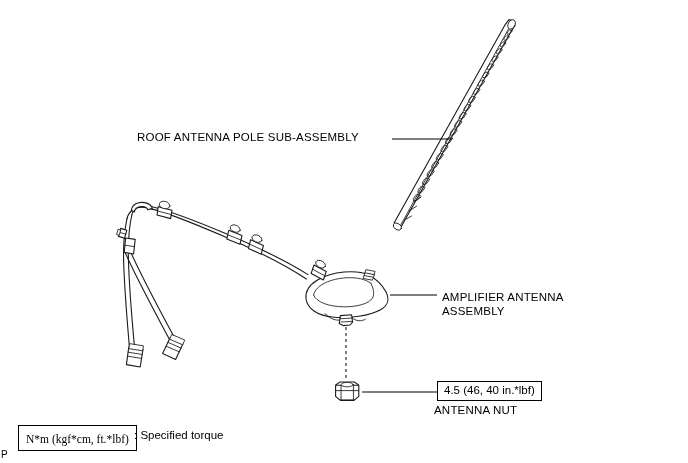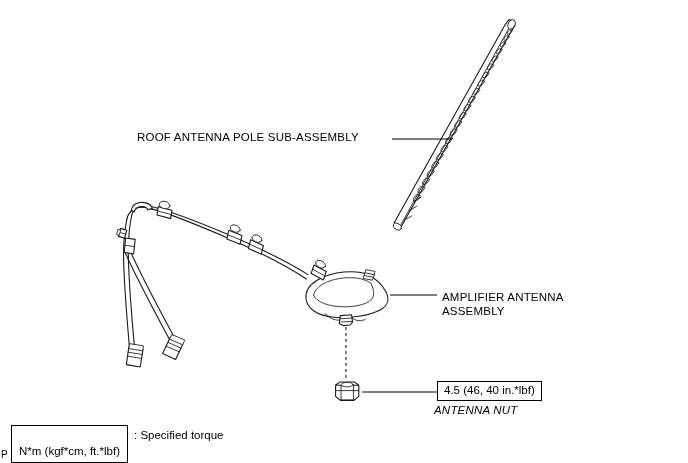--- a/index.html
+++ b/index.html
@@ -43,42 +43,42 @@
     left: 137px;
     top: 130px;
   }
   #label-amplifier-antenna {
     left: 442px;
     top: 290px;
   }
   #label-antenna-nut {
     left: 434px;
     top: 403px;
-    font-style: italic;
   }
   .boxed {
     position: absolute;
     border: 1px solid #000000;
     background: #ffffff;
     font-family: "Liberation Sans", sans-serif;
     font-size: 11.5px;
     line-height: 13px;
     color: #000000;
     white-space: pre;
     box-sizing: border-box;
   }
   #torque-value-box {
     left: 437px;
     top: 381px;
     padding: 2px 6px 3px 6px;
   }
   #legend-box {
-    left: 11px;
+    left: 18px;
     top: 425px;
-    padding: 19px 7px 4px 7px;
+    padding: 7px 7px 4px 7px;
+    font-family: Liberation Serif, serif;
   }
   #legend-note {
     position: absolute;
     left: 134px;
     top: 428px;
     font-family: "Liberation Sans", sans-serif;
     font-size: 11.5px;
     line-height: 14px;
     color: #000000;
     white-space: pre;

